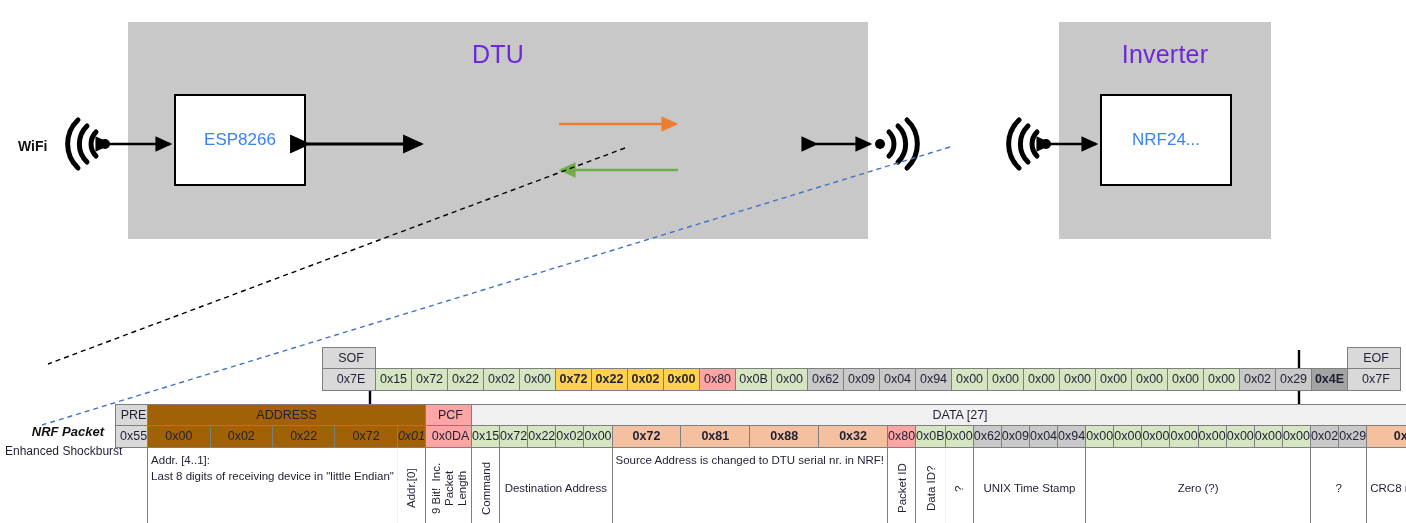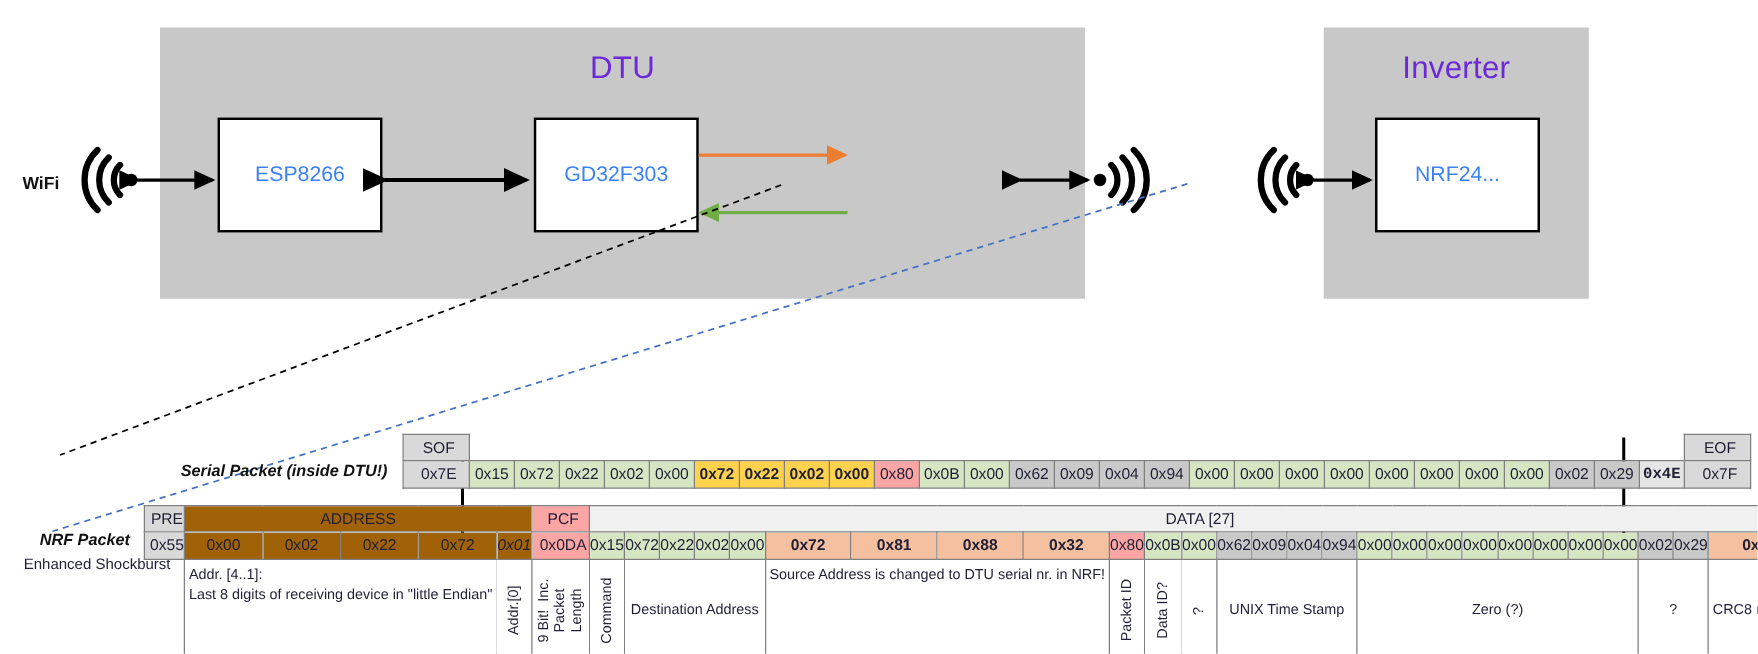--- a/index.html
+++ b/index.html
@@ -43,21 +43,21 @@
   .b{font-weight:bold;}
   .noborder{border:none !important;background:transparent !important;}
 
   
   .f-gray{background:#d9d9d9;}
   .f-green{background:#d6e6c3;}
   .f-yellow{background:#ffd24d;}
   .f-tan{background:#a16207;}
   .f-blue{background:#fca5a5;}
   .f-gray2{background:#c9c9c9;}
-  .f-orange{background:#e5e5e5;font-family:Liberation Mono, monospace;}
+  .f-orange{background:#a3a3a3;}
   .f-salmon{background:#f4c0a0;}
   .f-salmon2{background:#f7cdb2;}
   .f-none{background:#f0f0f0;}
 
   .desc td{
     font-size:11.5px;height:74px;vertical-align:middle;
     border:1px solid #7f7f7f;background:#ffffff;
     line-height:14px;padding:1px 3px;
   }
   .desc td.vert{
@@ -87,23 +87,20 @@
   <div class="encl" style="left:128px;top:22px;width:740px;height:217px;">
     <div class="encl-title" style="top:18px;">DTU</div>
   </div>
 
   <div class="encl" style="left:1059px;top:22px;width:212px;height:217px;">
     <div class="encl-title" style="top:18px;">Inverter</div>
   </div>
 
   <div class="chip" style="left:174px;top:94px;width:128px;height:88px;">
     <span>ESP8266</span>
-  </div>
-  <div class="chip" style="left:427px;top:94px;width:128px;height:88px;">
-    <span>GD32F303</span>
   </div>
   <div class="chip" style="left:1100px;top:94px;width:128px;height:88px;">
     <span>NRF24...</span>
   </div>
 
   <div class="wifi-label" style="left:18px;top:138px;">WiFi</div>
 
   <svg class="overlay" xmlns="http://www.w3.org/2000/svg">
     <defs>
       <marker id="ablk" markerWidth="7" markerHeight="7" refX="5.6" refY="3" orient="auto">
@@ -151,23 +148,22 @@
     <line x1="1051" y1="144" x2="1096" y2="144" stroke="#000" stroke-width="2.6" marker-end="url(#ablk)" marker-start="url(#ablkL)"></line>
 
     <line x1="625" y1="148" x2="48" y2="364" stroke="#000" stroke-width="1.4" stroke-dasharray="5,4"></line>
 
     <line x1="950" y1="147" x2="42" y2="425" stroke="#4472c4" stroke-width="1.4" stroke-dasharray="5,4"></line>
 
     <line x1="370" y1="350" x2="370" y2="435" stroke="#000" stroke-width="2.4"></line>
     <line x1="1299" y1="350" x2="1299" y2="435" stroke="#000" stroke-width="2.4"></line>
   </svg>
 
-  <div class="rowlabel" style="left:0px;top:369px;width:310px;">Serial Packet (inside DTU!)</div>
   <div class="rowlabel" style="left:0px;top:424px;width:104px;">NRF Packet</div>
-  <div class="rowlabel2" style="left:19px;top:444px;width:120px;">Enhanced Shockburst</div>
+  <div class="rowlabel2" style="left:5px;top:444px;width:120px;">Enhanced Shockburst</div>
 
   <table class="ptable" id="serial-table" style="left:322px;top:347px;">
       <tbody>
         <tr>
           <td class="hdr f-gray lbl" style="width: 48px;">SOF</td>
           <td class="hdr noborder" colspan="27"></td>
           <td class="hdr f-gray lbl" style="width: 48px;">EOF</td>
         </tr>
         <tr>
           <td class="f-gray lbl" style="width: 48px;">0x7E</td>

